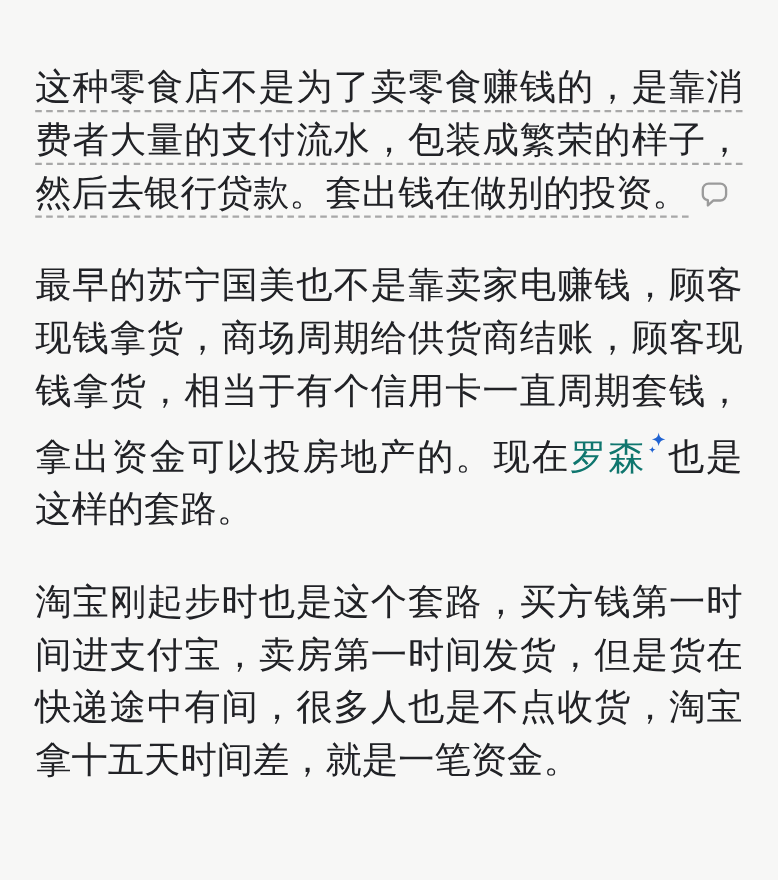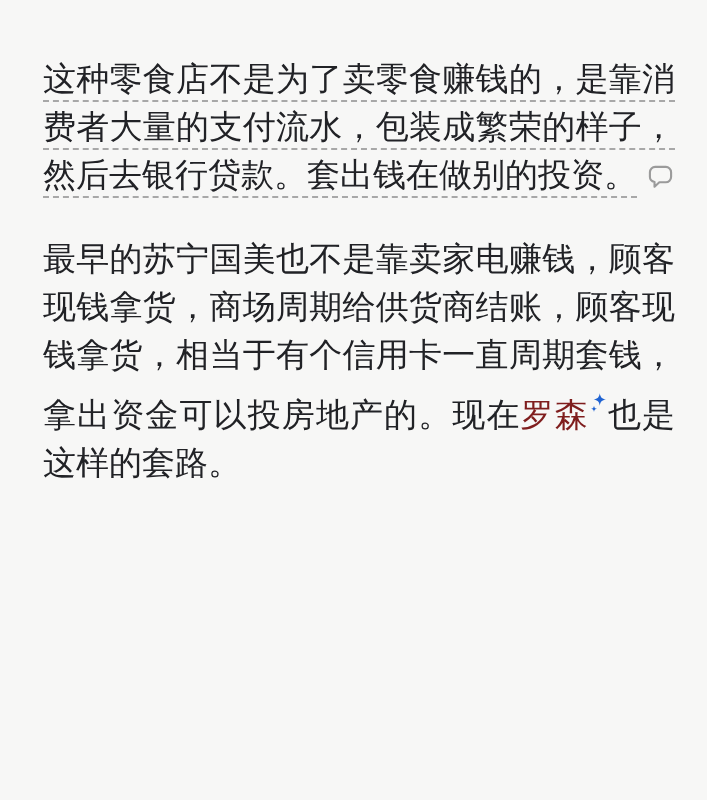--- a/index.html
+++ b/index.html
@@ -7,21 +7,21 @@
     padding: 0;
   }
   body {
     width: 707px;
     height: 800px;
     background: #f7f7f6;
     overflow: hidden;
     font-family: "Liberation Sans", sans-serif;
   }
   .content {
-    padding: 55px 32px 0 43px;
+    padding: 55px 32px 0 32px;
   }
   p.para {
     margin: 0 0 36px 0;
     font-size: 33px;
     line-height: 48px;
     font-weight: 300;
     color: #212226;
     letter-spacing: 0;
     text-align: justify;
     text-justify: inter-ideograph;
@@ -35,21 +35,21 @@
   }
   .comment-icon {
     display: inline-block;
     width: 27px;
     height: 26px;
     margin-left: 10px;
     vertical-align: -4px;
     cursor: pointer;
   }
   .entity-link {
-    color: #7f1d1d;
+    color: #0f766e;
     text-decoration: none;
     cursor: pointer;
   }
   .sparkle-icon {
     display: inline-block;
     width: 16px;
     height: 22px;
     margin: 0 1px;
     vertical-align: 12px;
   }
@@ -69,15 +69,16 @@
 
   <p class="para">
     <span>最早的苏宁国美也不是靠卖家电赚钱，顾客现钱拿货，商场周期给供货商结账，顾客现钱拿货，相当于有个信用卡一直周期套钱，拿出资金可以投房地产的。现在</span><a class="entity-link"><span>罗森</span><span class="sparkle-icon">
         <svg width="16" height="22" viewBox="0 0 18 24" xmlns="http://www.w3.org/2000/svg">
           <path d="M11 1 C11.7 5.6 13.4 7.3 18 8 C13.4 8.7 11.7 10.4 11 15 C10.3 10.4 8.6 8.7 4 8 C8.6 7.3 10.3 5.6 11 1 Z" fill="#2063d2"></path>
           <path d="M4.5 15 C4.85 17.3 5.7 18.15 8 18.5 C5.7 18.85 4.85 19.7 4.5 22 C4.15 19.7 3.3 18.85 1 18.5 C3.3 18.15 4.15 17.3 4.5 15 Z" fill="#2063d2"></path>
         </svg>
       </span></a><span>也是这样的套路。</span>
   </p>
 
+  <p class="para">淘宝刚起步时也是这个套路，买方钱第一时间进支付宝，卖房第一时间发货，但是货在快递途中有间，很多人也是不点收货，淘宝拿十五天时间差，就是一笔资金。</p>
 
 
 </div>
 
 </body></html>

